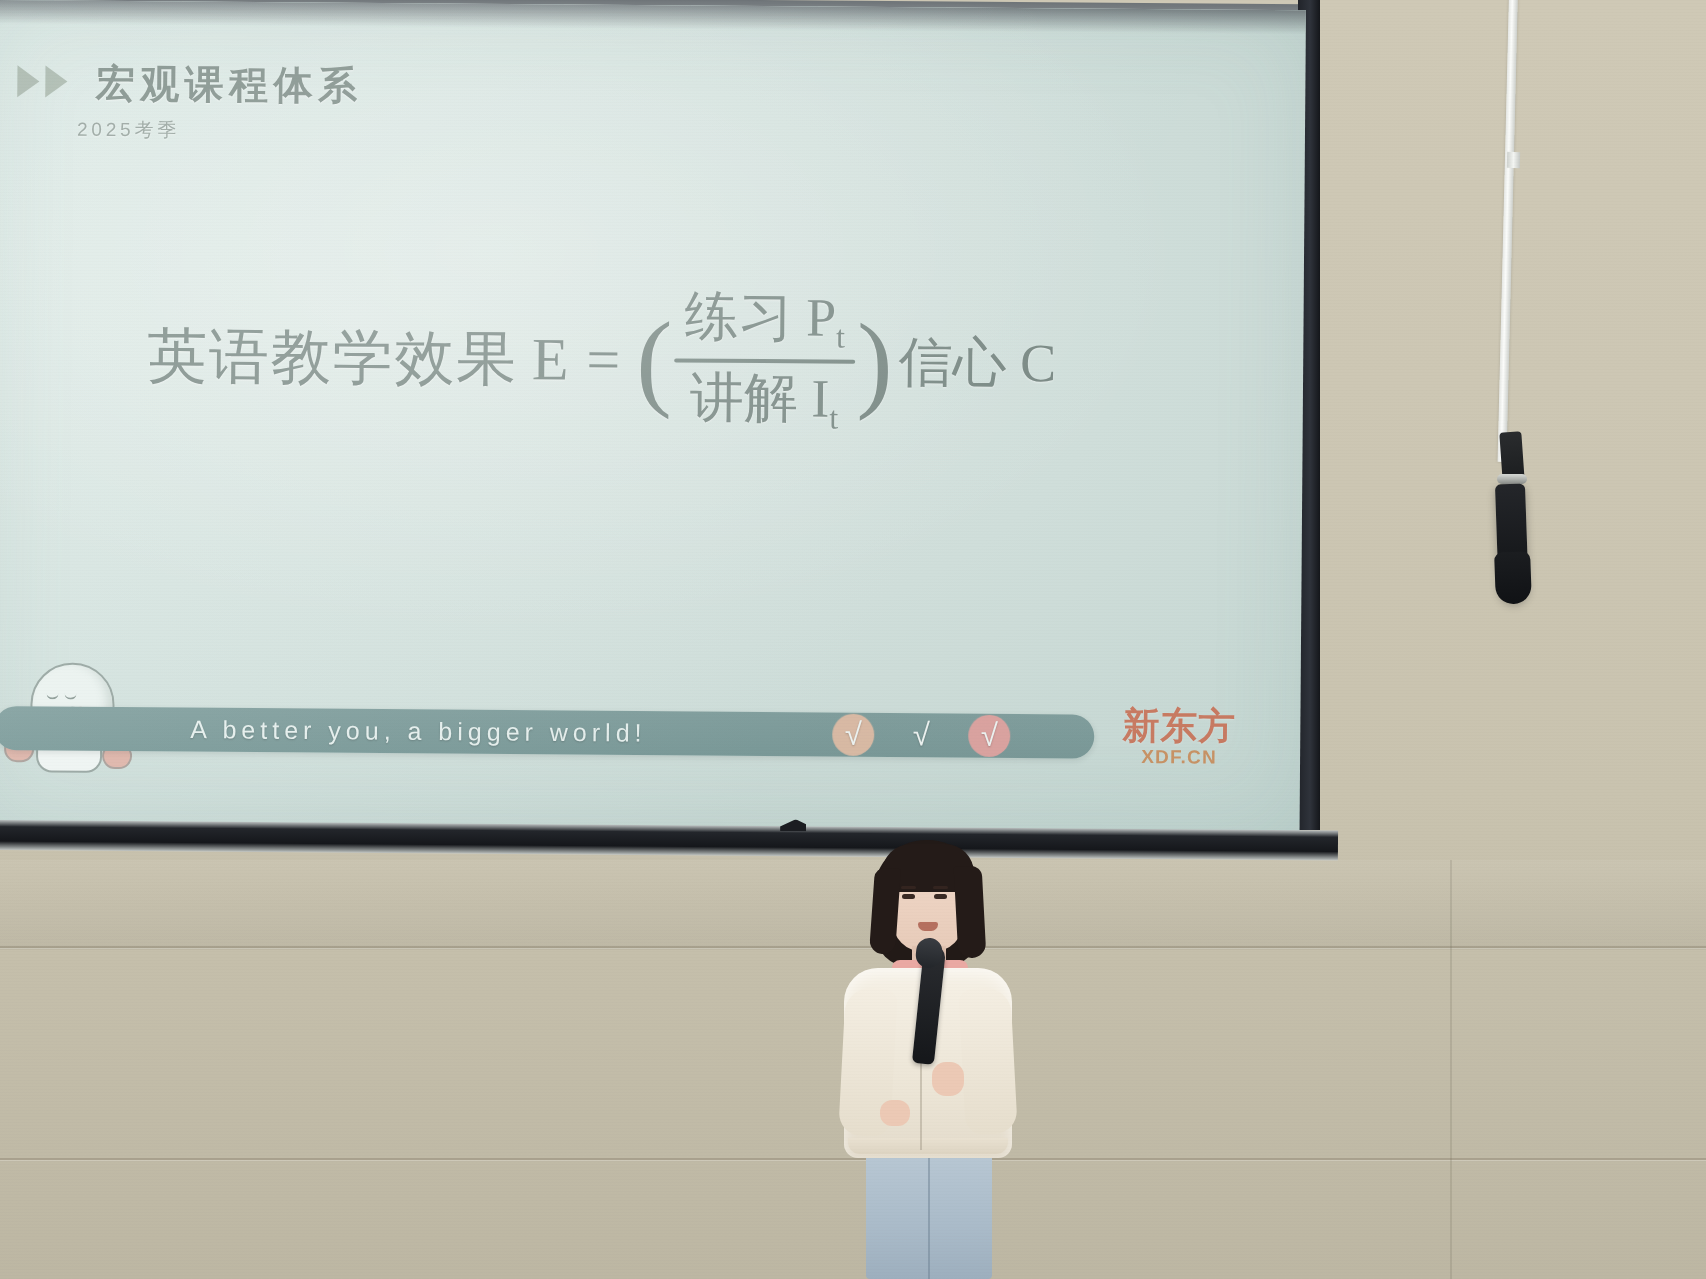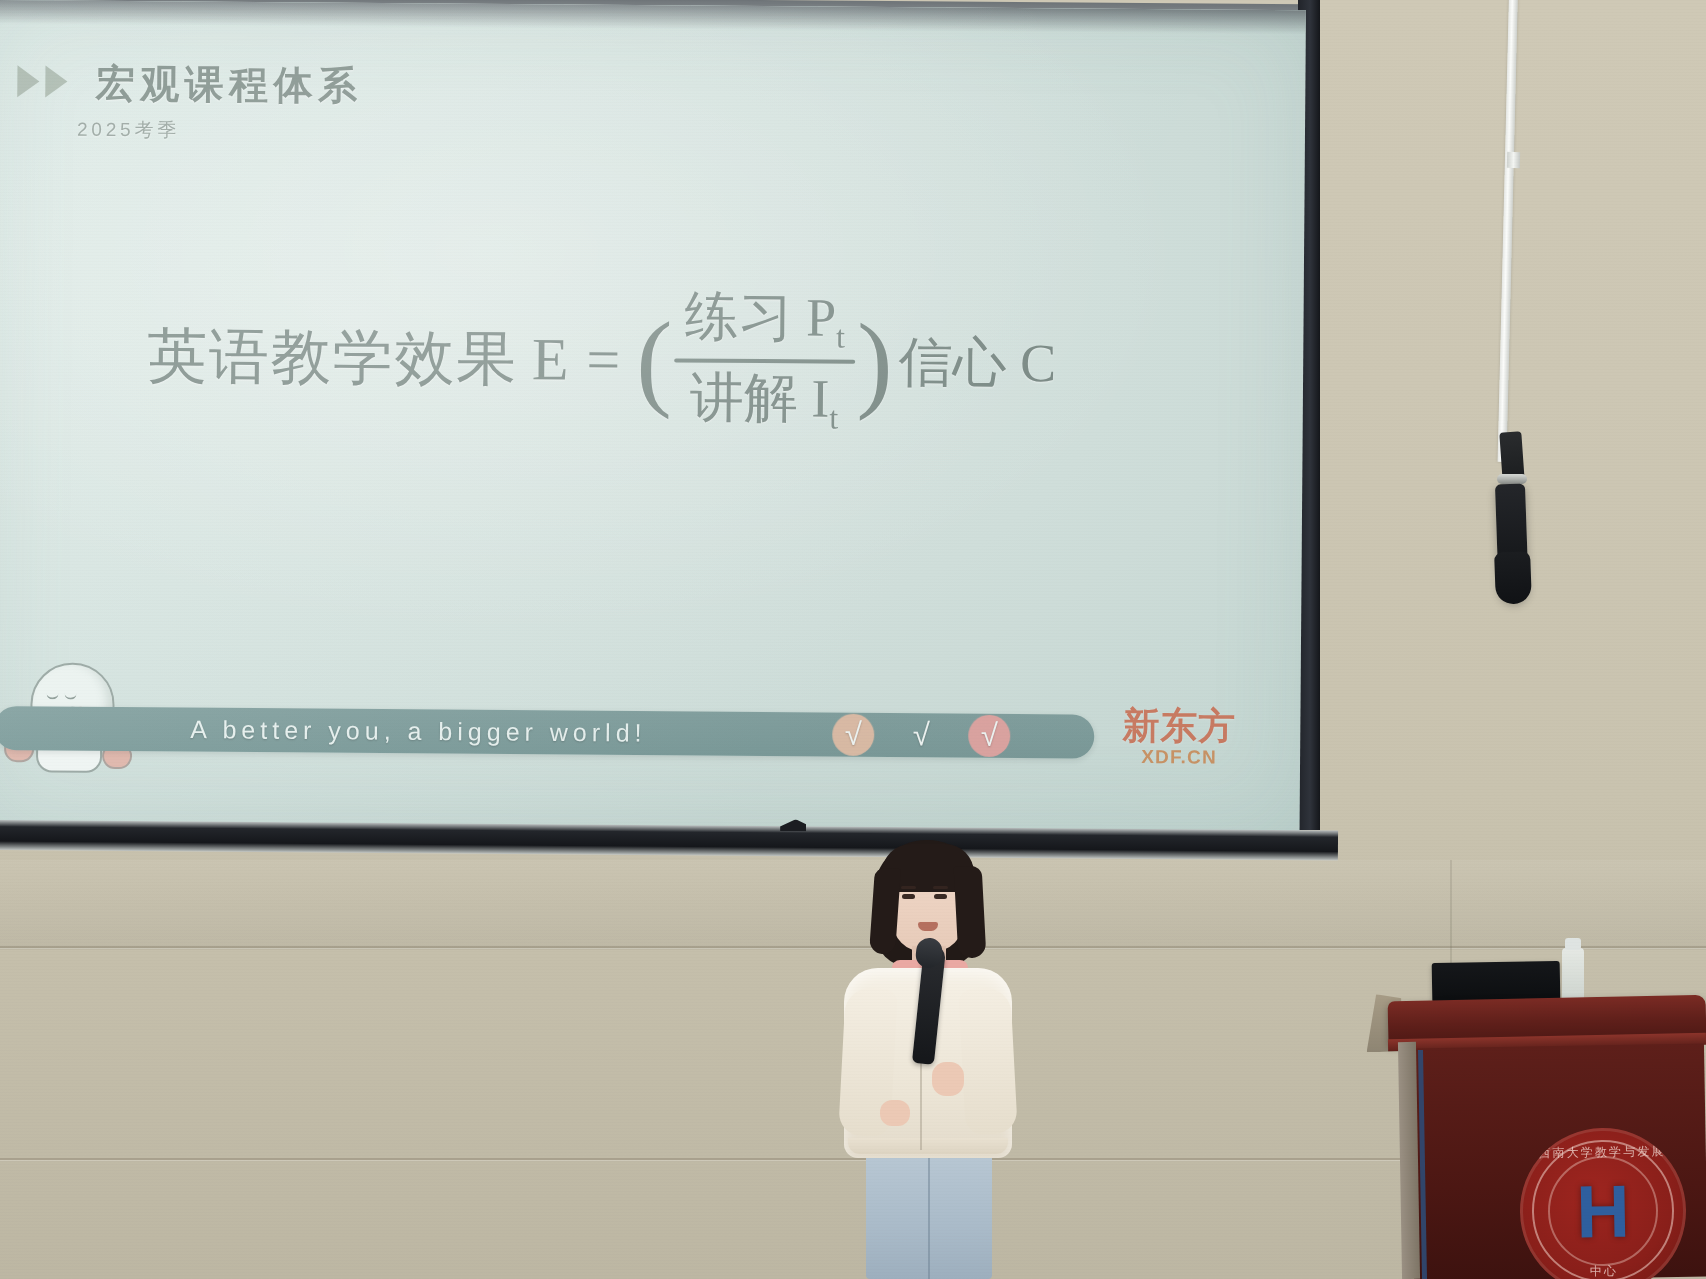--- a/index.html
+++ b/index.html
@@ -561,33 +561,15 @@
     <div class="p-jacket-hem"></div>
     <div class="p-arm-l"></div>
     <div class="p-arm-r"></div>
     <div class="p-jacket-seam"></div>
     <div class="p-mic"></div>
     <div class="p-mic-head"></div>
     <div class="p-hand-r"></div>
     <div class="p-hand-l"></div>
   </div>
 
-  <div id="podium">
-    <div id="podium-screen"></div>
-    <div id="podium-bottle"></div>
-    <div id="podium-bottle-cap"></div>
-    <div id="podium-side"></div>
-    <div id="podium-top"></div>
-    <div id="podium-lip"></div>
-    <div id="podium-body"></div>
-    <div id="podium-edge"></div>
-    <div id="podium-stripe"></div>
-    <div id="podium-emblem">
-      <div class="ring"></div>
-      <div class="ring2"></div>
-      <div class="emblem-arc-top">西南大学教学与发展</div>
-      <div class="emblem-h">H</div>
-      <div class="emblem-arc-bot">中心</div>
-    </div>
-  </div>
 
   <div id="grain"></div>
 </div>
 
 </body></html>

